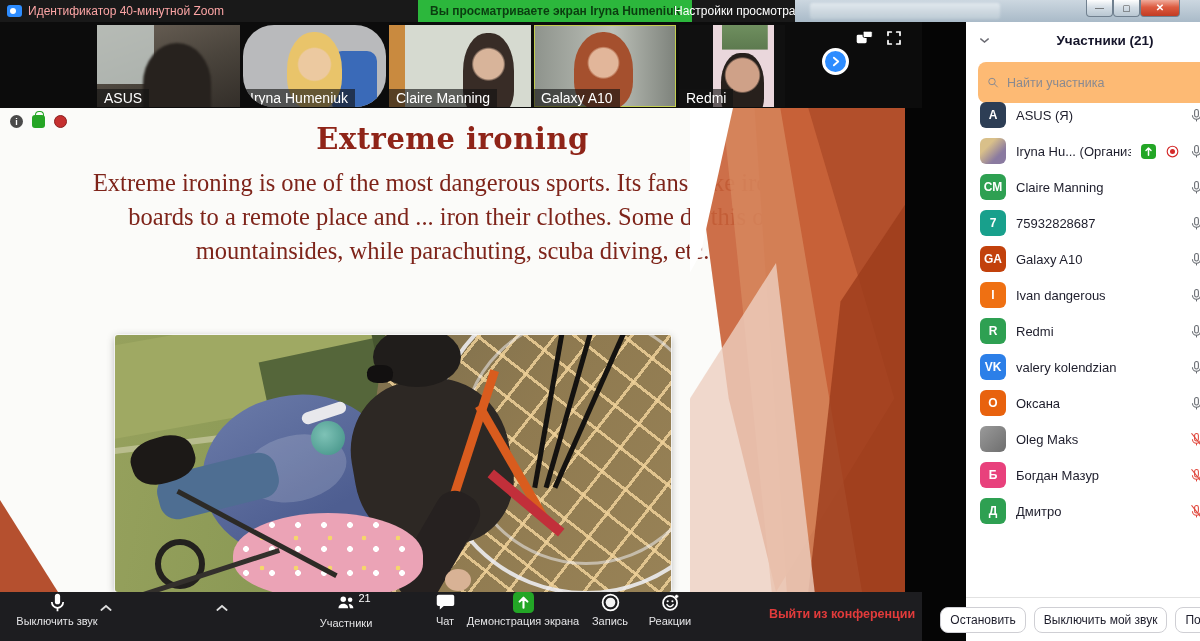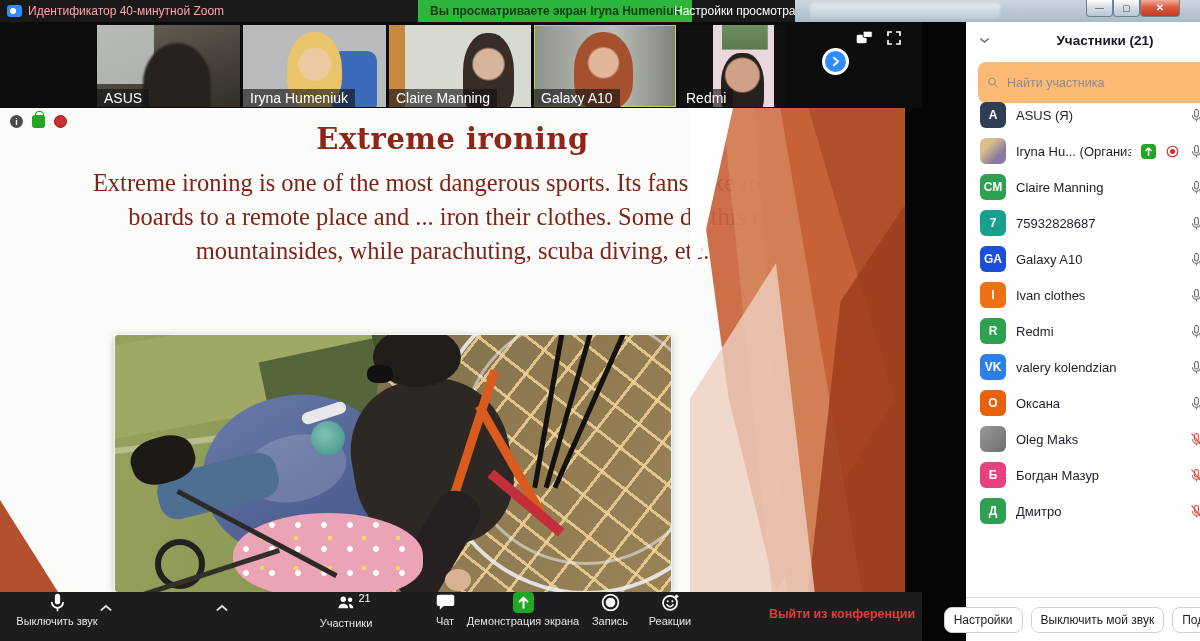--- a/index.html
+++ b/index.html
@@ -21,21 +21,21 @@
   .wc{width:27px;height:17px;border:1px solid #70808f;border-top:none;background:linear-gradient(#fefefe,#d5dee6 45%,#b9c7d2);border-radius:0 0 4px 4px;display:flex;align-items:center;justify-content:center;font-size:9px;color:#444;line-height:1;}
   .wc.close{width:40px;background:linear-gradient(#f0ac9c,#dd5b40 45%,#c23b22);color:#fff;font-weight:700;font-size:10px;}
 
   
   .video-strip{position:absolute;left:0;top:22px;width:922px;height:86px;background:#0c0c0c;}
   .v-tile{position:absolute;top:3px;height:82px;background:#222;overflow:hidden;cursor:pointer;}
   .v-label{position:absolute;left:0;bottom:0;background:rgba(18,18,18,.62);color:#fff;font-size:14px;padding:1px 7px;z-index:3;white-space:nowrap;}
   .v-asus{left:97px;width:143px;background:linear-gradient(160deg,#6e6459,#4a443c 55%,#332e29);}
   .v-asus:before{content:'';position:absolute;left:0;top:0;width:40%;height:72%;background:#cfd8d4;opacity:.75;}
   .v-asus:after{content:'';position:absolute;left:32%;top:22%;width:48%;height:100%;background:#27221e;border-radius:50% 50% 0 0;filter:blur(1px);}
-  .v-iryna{left:243px;width:143px;background:#b9babc;}
+  .v-iryna{left:243px;width:143px;background:#b9babc;border-radius:31px;}
   .v-iryna:before{content:'';position:absolute;right:6%;top:32%;width:32%;height:75%;background:#3a6ab8;border-radius:10px;}
   .v-iryna:after{content:'';position:absolute;left:31%;top:8%;width:38%;height:95%;background:radial-gradient(circle at 50% 42%,#ecc9a0 0 30%,#e9c46a 33%);border-radius:48% 48% 40% 40%;}
   .v-claire{left:389px;width:142px;background:linear-gradient(90deg,#c98a3f 0 11%,#d6dad0 11%);}
   .v-claire:after{content:'';position:absolute;left:52%;top:10%;width:36%;height:100%;background:radial-gradient(circle at 50% 38%,#d8b49a 0 26%,#382c26 30%);border-radius:46% 46% 30% 30%;}
   .v-galaxy{left:534px;width:142px;background:linear-gradient(90deg,#8e938c,#bcc0b8 55%,#7d827b);outline:1px solid #c2ce4e;outline-offset:-1px;}
   .v-galaxy:after{content:'';position:absolute;left:28%;top:8%;width:42%;height:95%;background:radial-gradient(circle at 50% 40%,#e2b69a 0 26%,#a5502e 30%);border-radius:48% 48% 35% 35%;}
   .v-redmi{left:679px;width:106px;background:#101010;}
   .v-redmi:before{content:'';position:absolute;left:32%;top:0;width:58%;height:100%;background:#ead7dc;background-image:linear-gradient(#6f8f5f,#5d7a4f);background-size:75% 30%;background-position:55% 0;background-repeat:no-repeat;}
   .v-redmi:after{content:'';position:absolute;left:40%;top:34%;width:40%;height:80%;background:radial-gradient(circle at 50% 34%,#cfa188 0 34%,#27201c 38%);border-radius:45% 45% 30% 30%;}
   .next-btn{position:absolute;left:822px;top:26px;width:27px;height:27px;border-radius:50%;background:#2d8cff;border:3px solid #fff;display:flex;align-items:center;justify-content:center;cursor:pointer;}
@@ -373,37 +373,37 @@
               <path d="M5.5 11.5a6.5 6.5 0 0 0 13 0" fill="none" stroke="#64686e" stroke-width="1.7"></path>
               <line x1="12" y1="18" x2="12" y2="21.5" stroke="#64686e" stroke-width="1.7"></line>
             </svg>
             <svg class="ic" viewBox="0 0 24 24">
               <rect x="2.5" y="6.5" width="13" height="11" rx="2.5" fill="none" stroke="#64686e" stroke-width="1.7"></rect>
               <path d="M16 10.5l5.5-3v9l-5.5-3z" fill="none" stroke="#64686e" stroke-width="1.7" stroke-linejoin="round"></path>
             </svg>
           </span>
         </div>
         <div class="p-row">
-          <span class="p-avatar" style="background:#1d4ed8">GA</span>
+          <span class="p-avatar" style="background:#c2410c">GA</span>
           <span class="p-name">Galaxy A10</span>
           <span class="p-icons">
             <svg class="ic" viewBox="0 0 24 24">
               <rect x="9" y="2.5" width="6" height="12" rx="3" fill="none" stroke="#64686e" stroke-width="1.7"></rect>
               <path d="M5.5 11.5a6.5 6.5 0 0 0 13 0" fill="none" stroke="#64686e" stroke-width="1.7"></path>
               <line x1="12" y1="18" x2="12" y2="21.5" stroke="#64686e" stroke-width="1.7"></line>
             </svg>
             <svg class="ic" viewBox="0 0 24 24">
               <rect x="2.5" y="6.5" width="13" height="11" rx="2.5" fill="none" stroke="#64686e" stroke-width="1.7"></rect>
               <path d="M16 10.5l5.5-3v9l-5.5-3z" fill="none" stroke="#64686e" stroke-width="1.7" stroke-linejoin="round"></path>
             </svg>
           </span>
         </div>
         <div class="p-row">
           <span class="p-avatar" style="background:#ef7012">I</span>
-          <span class="p-name">Ivan clothes</span>
+          <span class="p-name">Ivan dangerous</span>
           <span class="p-icons">
             <svg class="ic" viewBox="0 0 24 24">
               <rect x="9" y="2.5" width="6" height="12" rx="3" fill="none" stroke="#64686e" stroke-width="1.7"></rect>
               <path d="M5.5 11.5a6.5 6.5 0 0 0 13 0" fill="none" stroke="#64686e" stroke-width="1.7"></path>
               <line x1="12" y1="18" x2="12" y2="21.5" stroke="#64686e" stroke-width="1.7"></line>
             </svg>
             <svg class="ic" viewBox="0 0 24 24">
               <rect x="2.5" y="6.5" width="13" height="11" rx="2.5" fill="none" stroke="#e0453a" stroke-width="1.7"></rect>
               <path d="M16 10.5l5.5-3v9l-5.5-3z" fill="none" stroke="#e0453a" stroke-width="1.7" stroke-linejoin="round"></path>
               <line x1="2" y1="3" x2="22" y2="21" stroke="#e0453a" stroke-width="1.8"></line>
@@ -503,18 +503,18 @@
             <svg class="ic" viewBox="0 0 24 24">
               <rect x="2.5" y="6.5" width="13" height="11" rx="2.5" fill="none" stroke="#e0453a" stroke-width="1.7"></rect>
               <path d="M16 10.5l5.5-3v9l-5.5-3z" fill="none" stroke="#e0453a" stroke-width="1.7" stroke-linejoin="round"></path>
               <line x1="2" y1="3" x2="22" y2="21" stroke="#e0453a" stroke-width="1.8"></line>
             </svg>
           </span>
         </div>
       </div>
     <div class="p-scroll"></div>
     <div class="panel-footer">
-      <button class="pf-btn">Настройки</button>
+      <button class="pf-btn">Остановить</button>
       <button class="pf-btn">Выключить мой звук</button>
       <button class="pf-btn">Поднять руку</button>
     </div>
   </aside>
 </div>
 
 </body></html>

